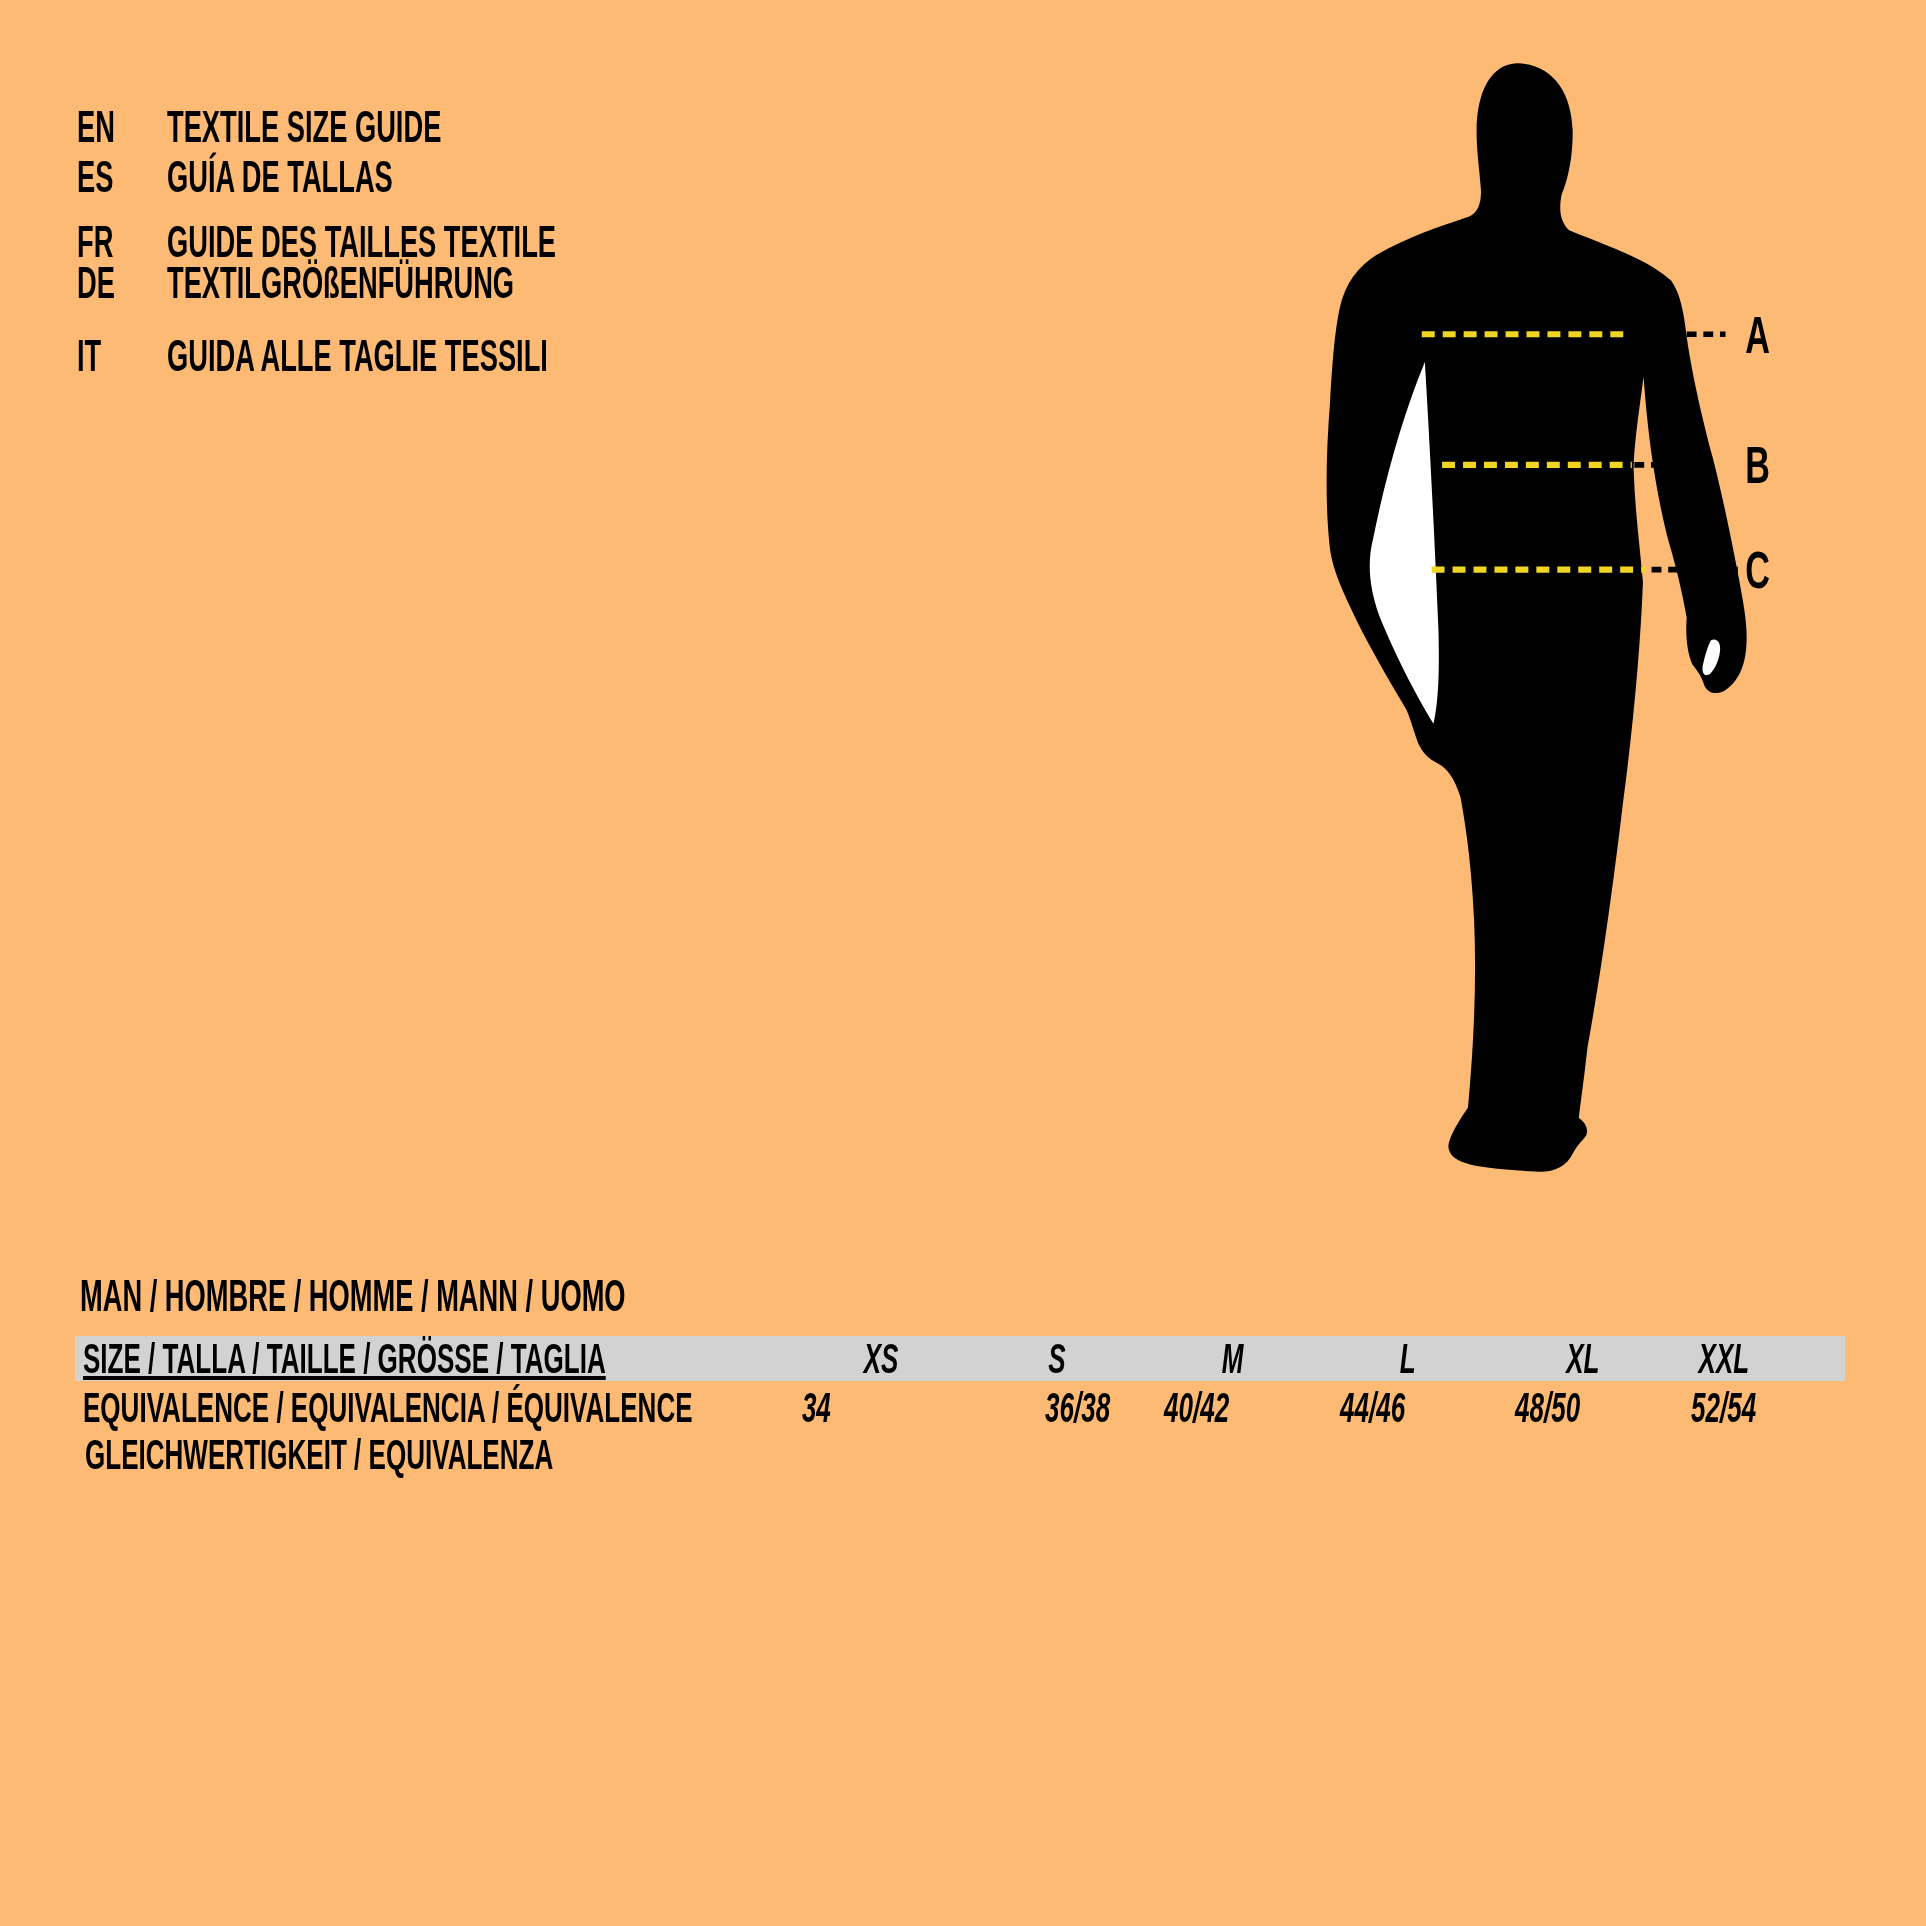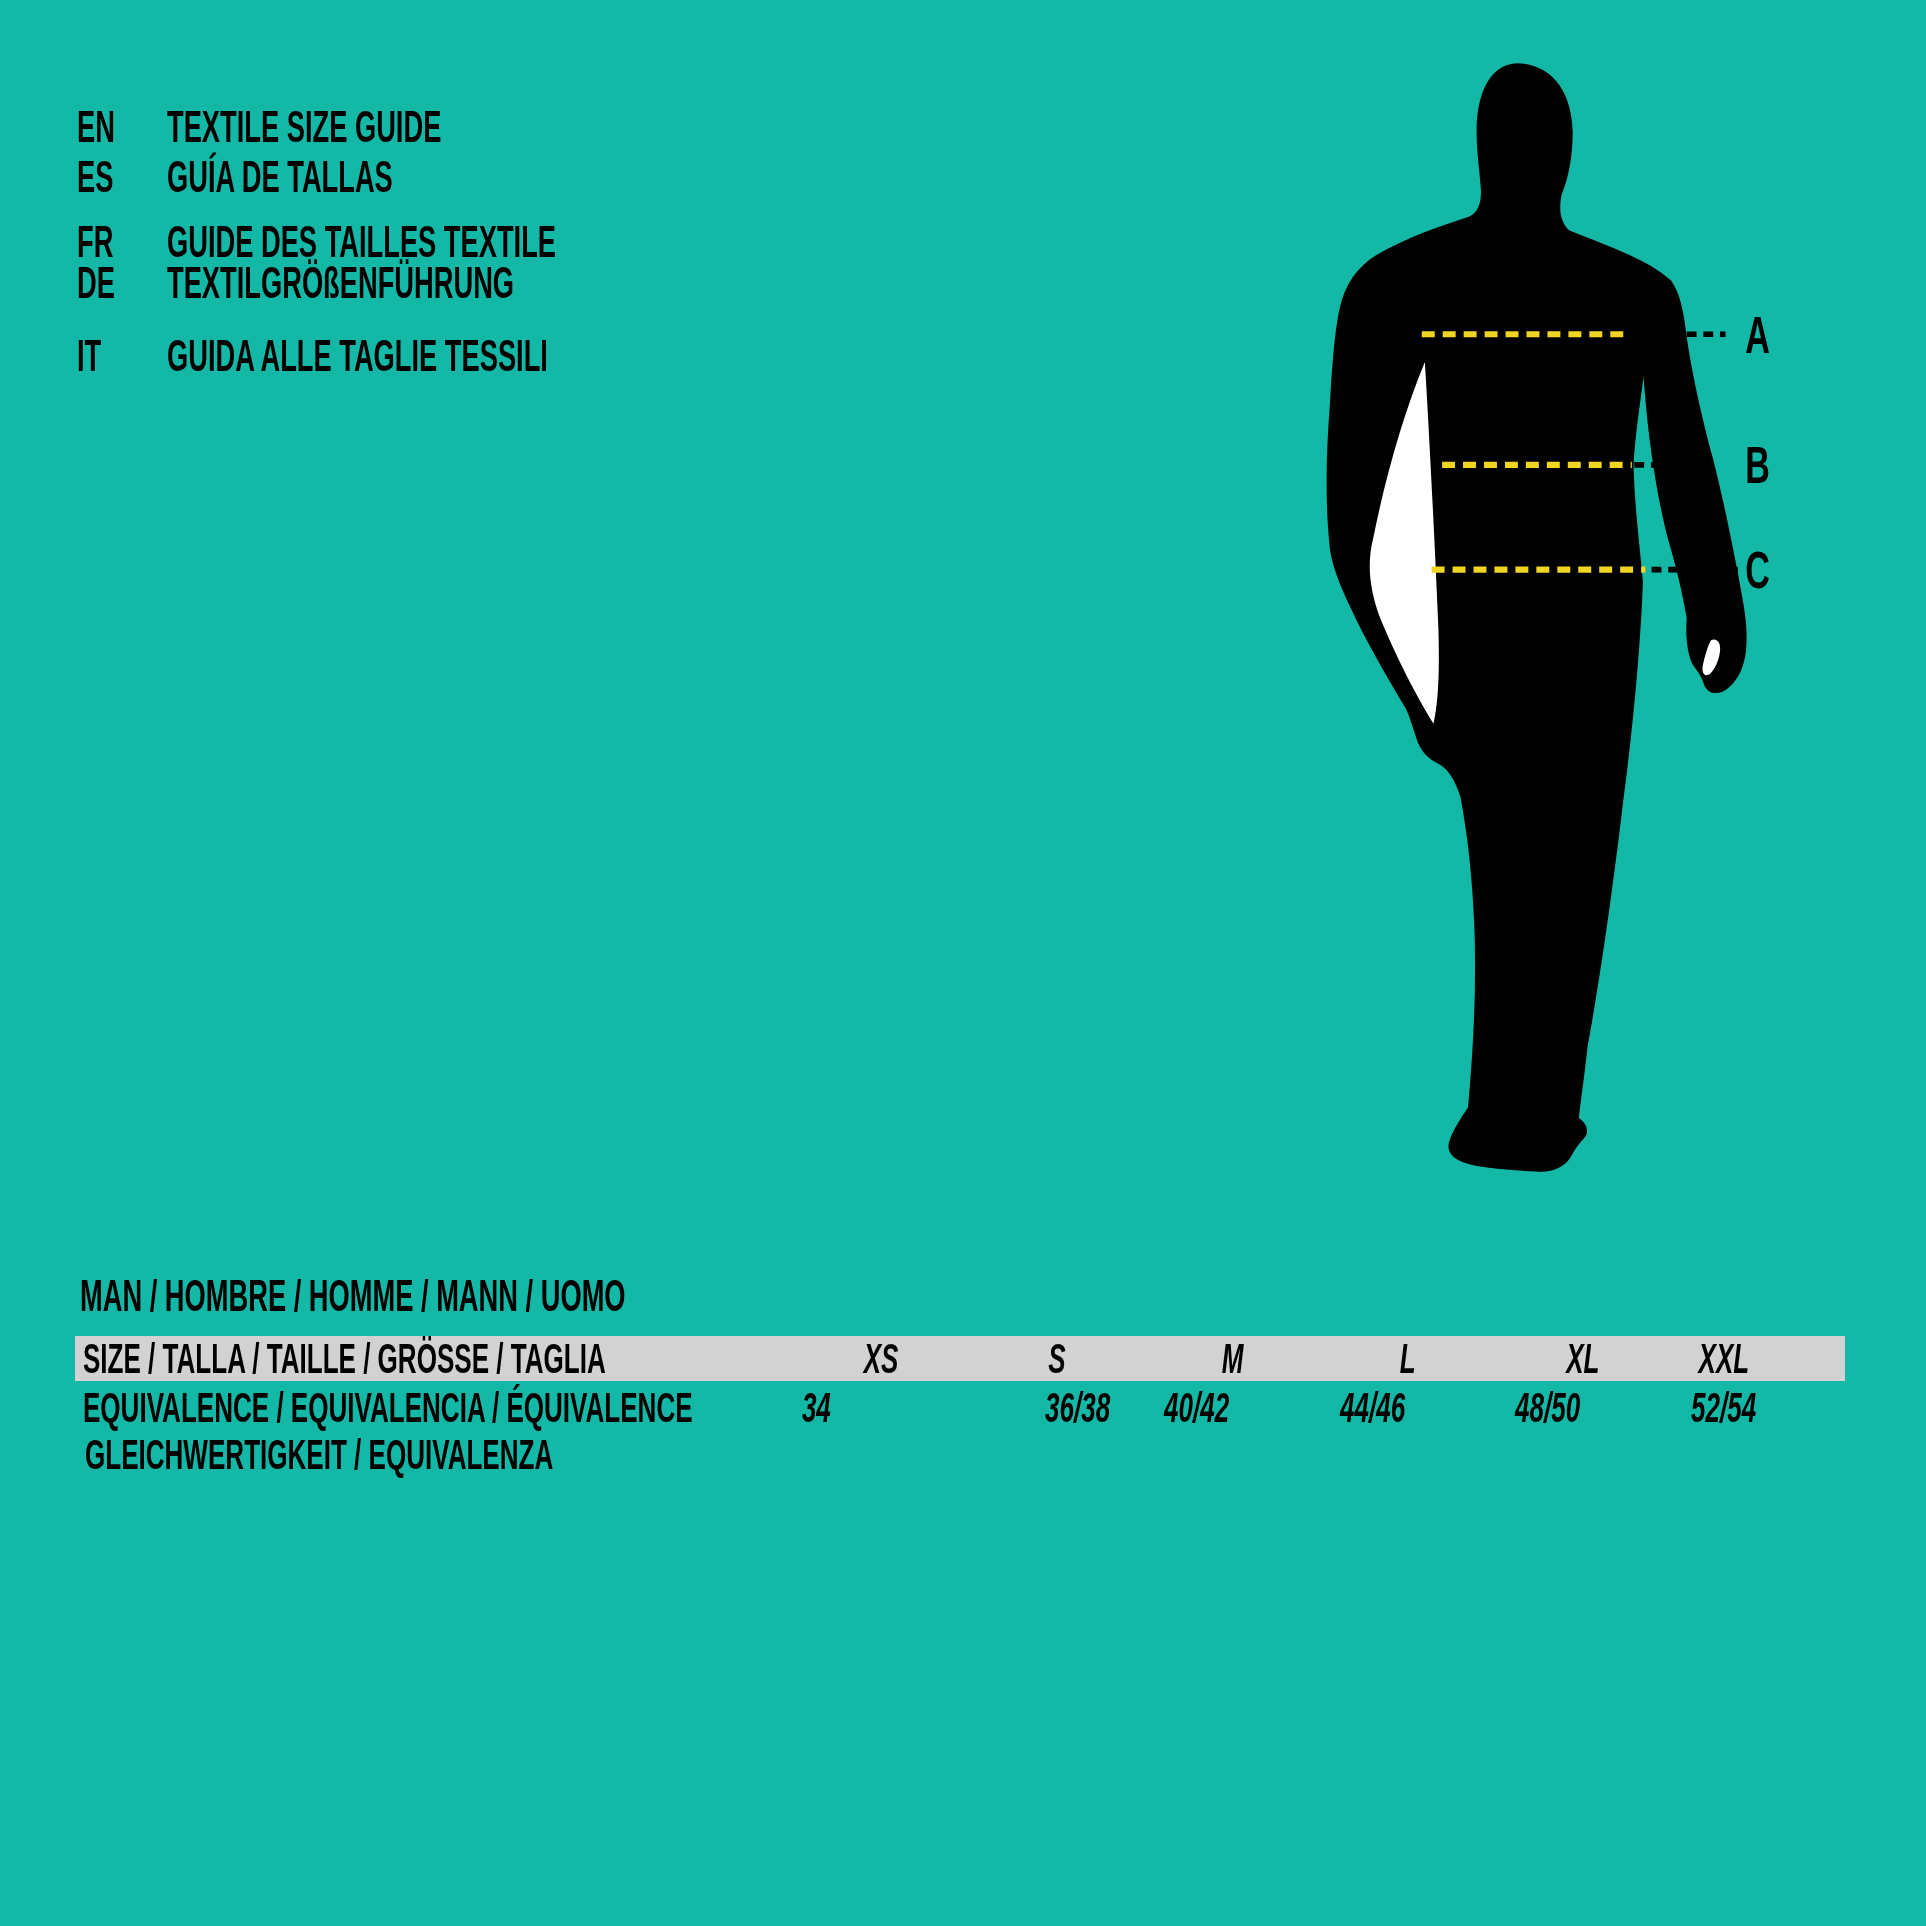--- a/index.html
+++ b/index.html
@@ -1,17 +1,17 @@
 <!DOCTYPE html>
 <html style="font-size:10px"><head>
 <meta charset="utf-8">
 <style>
   html,body{margin:0;padding:0;background:#ffffff;}
   body{width:1926px;height:1926px;font-family:"Liberation Sans",sans-serif;}
-  .canvas{position:relative;width:1926px;height:1926px;background:#14b8a6;color:#000;overflow:hidden;}
+  .canvas{position:relative;width:1926px;height:1926px;background:#fdba74;color:#000;overflow:hidden;}
 
   
   .t{
     display:inline-block;
     white-space:nowrap;
     font-weight:700;
     transform:scaleX(0.62);
     transform-origin:0 0;
     letter-spacing:0px;
     color:#000;
@@ -30,21 +30,21 @@
     font-size:84px;
     fill:#000;
   }
 
   
   .section-title{position:absolute;left:80px;top:1271px;font-size:44px;}
 
   
   .size-bar{
     position:absolute;left:75px;top:1336px;width:1770px;height:45px;
-    background:#D2D2D2;display:flex;align-items:center;
+    background:#D2D2D2;display:flex;align-items:center;text-decoration:underline;
   }
   .size-bar .t{margin-left:8px;font-size:42px;transform-origin:0 50%;}
   .col-h{position:absolute;top:1336px;width:176px;height:45px;display:flex;align-items:center;justify-content:center;font-style:italic;}
   .col-v{position:absolute;top:1384px;width:176px;height:47px;display:flex;align-items:flex-start;justify-content:flex-start;font-style:italic;}
   .cc{
     display:inline-block;white-space:nowrap;font-weight:700;font-size:42px;
     transform:scaleX(0.62);transform-origin:50% 50%;color:#000;
   }
   .eq-label{position:absolute;left:83px;top:1384px;font-size:42px;}
   .eq-label2{position:absolute;left:85px;top:1431px;font-size:42px;}

